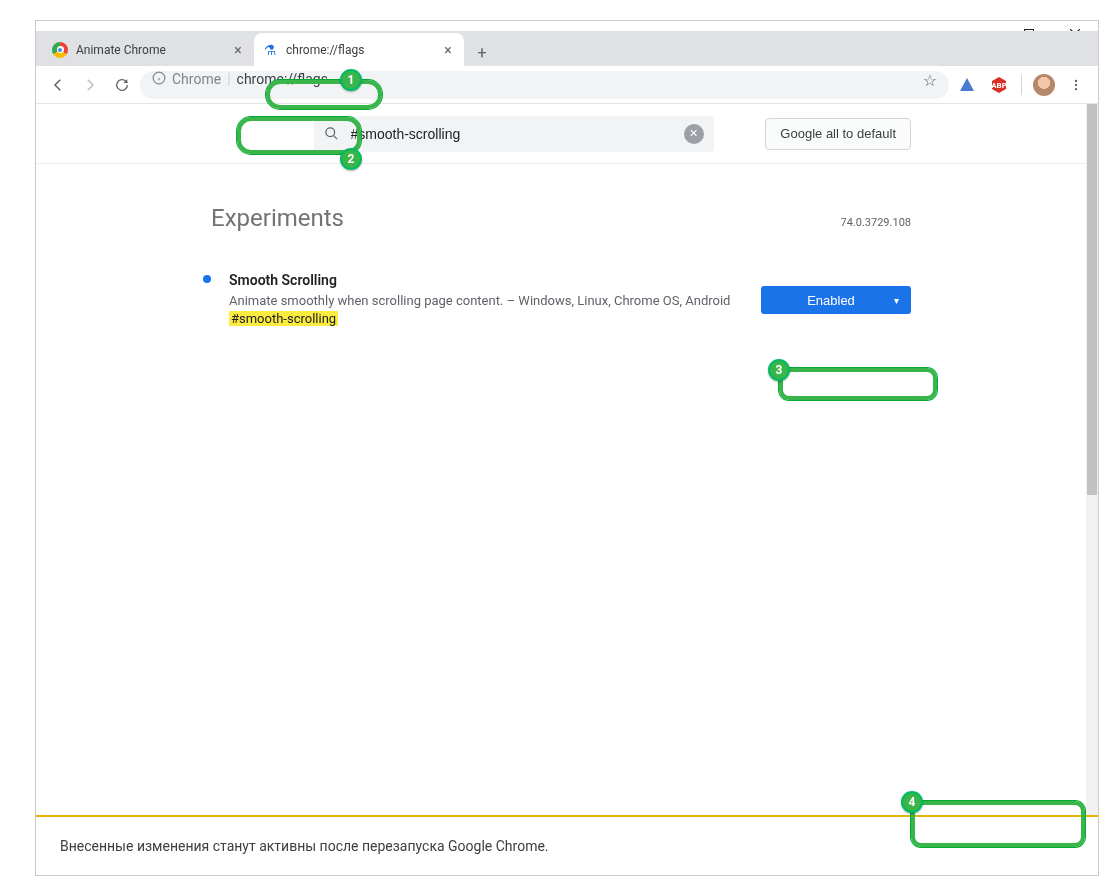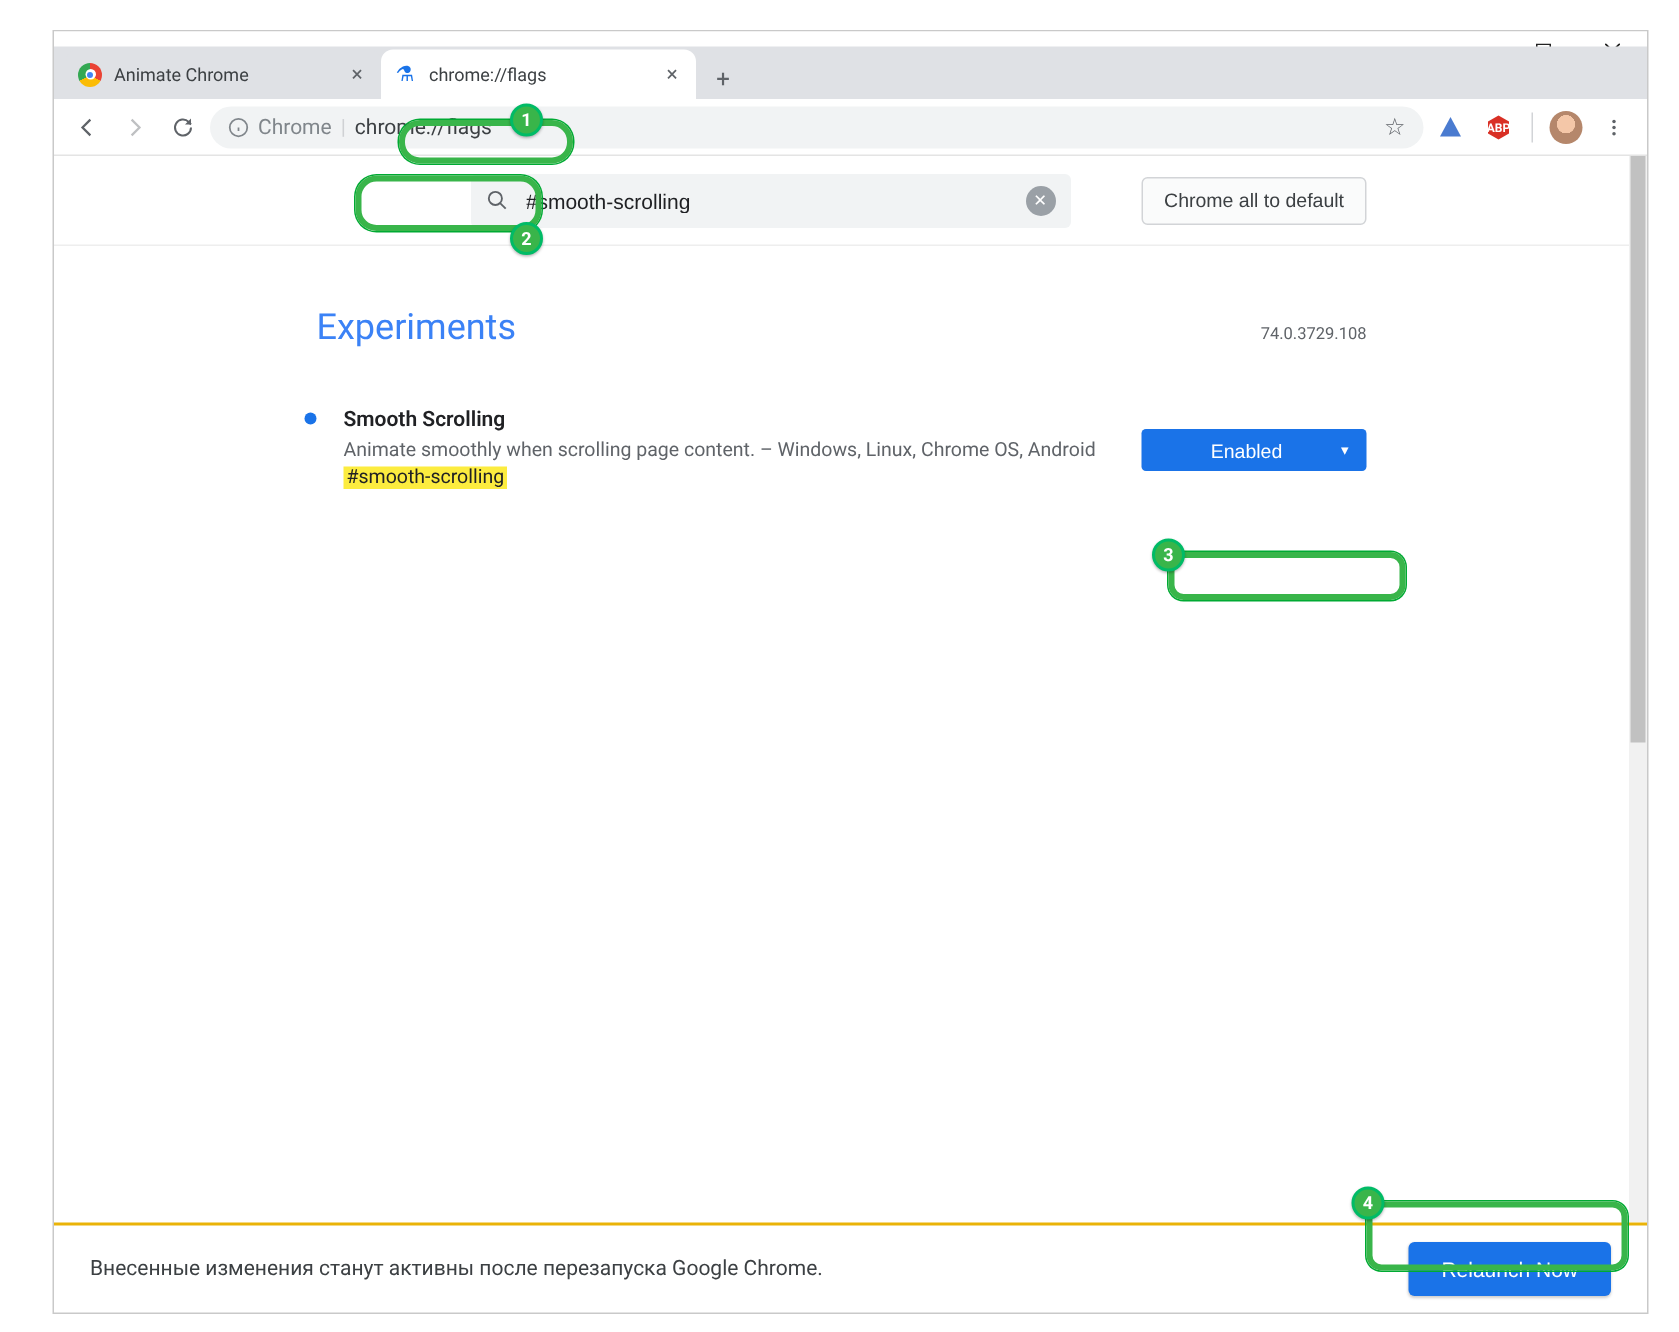--- a/index.html
+++ b/index.html
@@ -16,42 +16,42 @@
   .tab { height:33px; width:210px; background:#dfe1e5; border-top-left-radius:8px; border-top-right-radius:8px; display:flex; align-items:center; padding:0 8px; font-size:12px; color:#3c4043; position:relative; }
   .tab.active { background:#fff; }
   .tab .favicon { width:16px; height:16px; margin-right:8px; border-radius:50%; display:flex; align-items:center; justify-content:center; font-size:10px; }
   .tab .tab-title { flex:1; overflow:hidden; white-space:nowrap; text-overflow:ellipsis; }
   .tab .tab-close { width:16px; height:16px; display:flex; align-items:center; justify-content:center; font-size:14px; color:#5f6368; }
   .new-tab { width:28px; height:28px; display:flex; align-items:center; justify-content:center; font-size:16px; color:#5f6368; margin-left:4px; }
 
   
   .toolbar-row { height:38px; background:#fff; border-bottom:1px solid #e4e4e4; display:flex; align-items:center; padding:0 8px; gap:4px; }
   .nav-icon { width:28px; height:28px; display:flex; align-items:center; justify-content:center; color:#5f6368; border-radius:50%; }
-  .omnibox { flex:1; height:28px; background:#f1f3f4; border-radius:14px; display:flex; align-items:center; padding:0 12px; font-size:14px; color:#3c4043; gap:6px; }
+  .omnibox { flex:1; height:28px; background:#f1f3f4; border-radius:14px; display:flex; padding:0 12px; font-size:14px; color:#3c4043; gap:6px; }
   .omnibox .site-icon { color:#80868b; font-size:13px; }
   .omnibox .url-label { color:#80868b; }
   .omnibox .url-value { position:relative; }
   .ext-icon { width:28px; height:28px; display:flex; align-items:center; justify-content:center; border-radius:50%; }
 
   
   .page { flex:1; position:relative; overflow:hidden; background:#fff;text-decoration:underline; }
   .page-scroll { position:absolute; top:0; left:0; right:12px; bottom:0; overflow:hidden; }
   .vscroll { position:absolute; top:0; right:0; bottom:0; width:12px; background:#f1f1f1; }
   .vscroll-thumb { position:absolute; top:0; left:1px; right:1px; height:55%; background:#c1c1c1; border-radius:0; }
 
   .flags-header { height:60px; border-bottom:1px solid #eee; display:flex; align-items:center; justify-content:center; position:relative; }
   .search-wrap { width:400px; height:36px; background:#f1f3f4; border-radius:4px; display:flex; align-items:center; padding:0 10px; position:relative; margin-left:-95px; }
   .search-wrap .si { color:#5f6368; margin-right:10px; font-size:15px; }
   .search-wrap input { flex:1; border:none; background:transparent; font-size:14px; color:#202124; outline:none; }
   .search-wrap .clear { width:20px; height:20px; border-radius:50%; background:#9aa0a6; color:#fff; display:flex; align-items:center; justify-content:center; font-size:11px; }
   .reset-btn { position:absolute; right:175px; height:32px; padding:0 14px; border:1px solid #d2d4d7; background:#fafbfb; border-radius:4px; font-size:13px; color:#3c4043; display:flex; align-items:center; }
 
   .flags-body { padding:40px 175px 0 175px; }
   .exp-row { display:flex; justify-content:space-between; align-items:baseline; }
-  .exp-title { font-size:24px; color:#3b82f6; font-weight:400; }
+  .exp-title { font-size:24px; color:#737373; font-weight:400; }
   .version { font-size:11px; color:#5f6368; }
   .tabs-row { display:flex; margin-top:34px; border-bottom:1px solid #e8eaed; }
   .tab-pick { flex:1; text-align:center; padding:12px 0; font-size:14px; color:#5f6368; position:relative; }
   .tab-pick.active { color:#1a73e8; }
   .tab-pick.active::after { content:""; position:absolute; left:0; right:0; bottom:-1px; height:3px; background:#1a73e8; }
 
   .flag-item { display:flex; margin-top:40px; gap:23px; }
   .flag-left { flex:1; position:relative; padding-left:18px; }
   .flag-dot { position:absolute; left:-8px; top:3px; width:8px; height:8px; border-radius:50%; background:#1a73e8; }
   .flag-name { font-size:14px; font-weight:600; color:#202124; }
@@ -179,21 +179,21 @@
         <div class="search-wrap">
           <span class="si">
               <svg width="15" height="15" viewBox="0 0 24 24">
                 <circle cx="10" cy="10" r="7" fill="none" stroke="#5f6368" stroke-width="2"></circle>
                 <line x1="15" y1="15" x2="21" y2="21" stroke="#5f6368" stroke-width="2"></line>
               </svg>
             </span>
           <input value="#smooth-scrolling" style="">
           <span class="clear">✕</span>
         </div>
-        <button class="reset-btn">Chrome all to default</button>
+        <button class="reset-btn">Google all to default</button>
       </div>
 
       <div class="flags-body">
         <div class="exp-row">
           <div class="exp-title">Experiments</div>
           <div class="version">74.0.3729.108</div>
         </div>
 
 
         <div class="flag-item">
@@ -211,21 +211,20 @@
             </select>
           </div>
         </div>
       </div>
 
     </div>
   </div>
 
   <div class="relaunch-bar">
     <span>Внесенные изменения станут активны после перезапуска Google Chrome.</span>
-    <button class="relaunch-btn">Relaunch Now</button>
   </div>
 
 </div>
 
 <div class="hl" style="left:266px; top:80px; width:116px; height:29px;"></div>
 <div class="num" style="left:340px; top:69px;">1</div>
 
 <div class="hl" style="left:237px; top:117px; width:124px; height:37px;"></div>
 <div class="num" style="left:340px; top:148px;">2</div>
 

